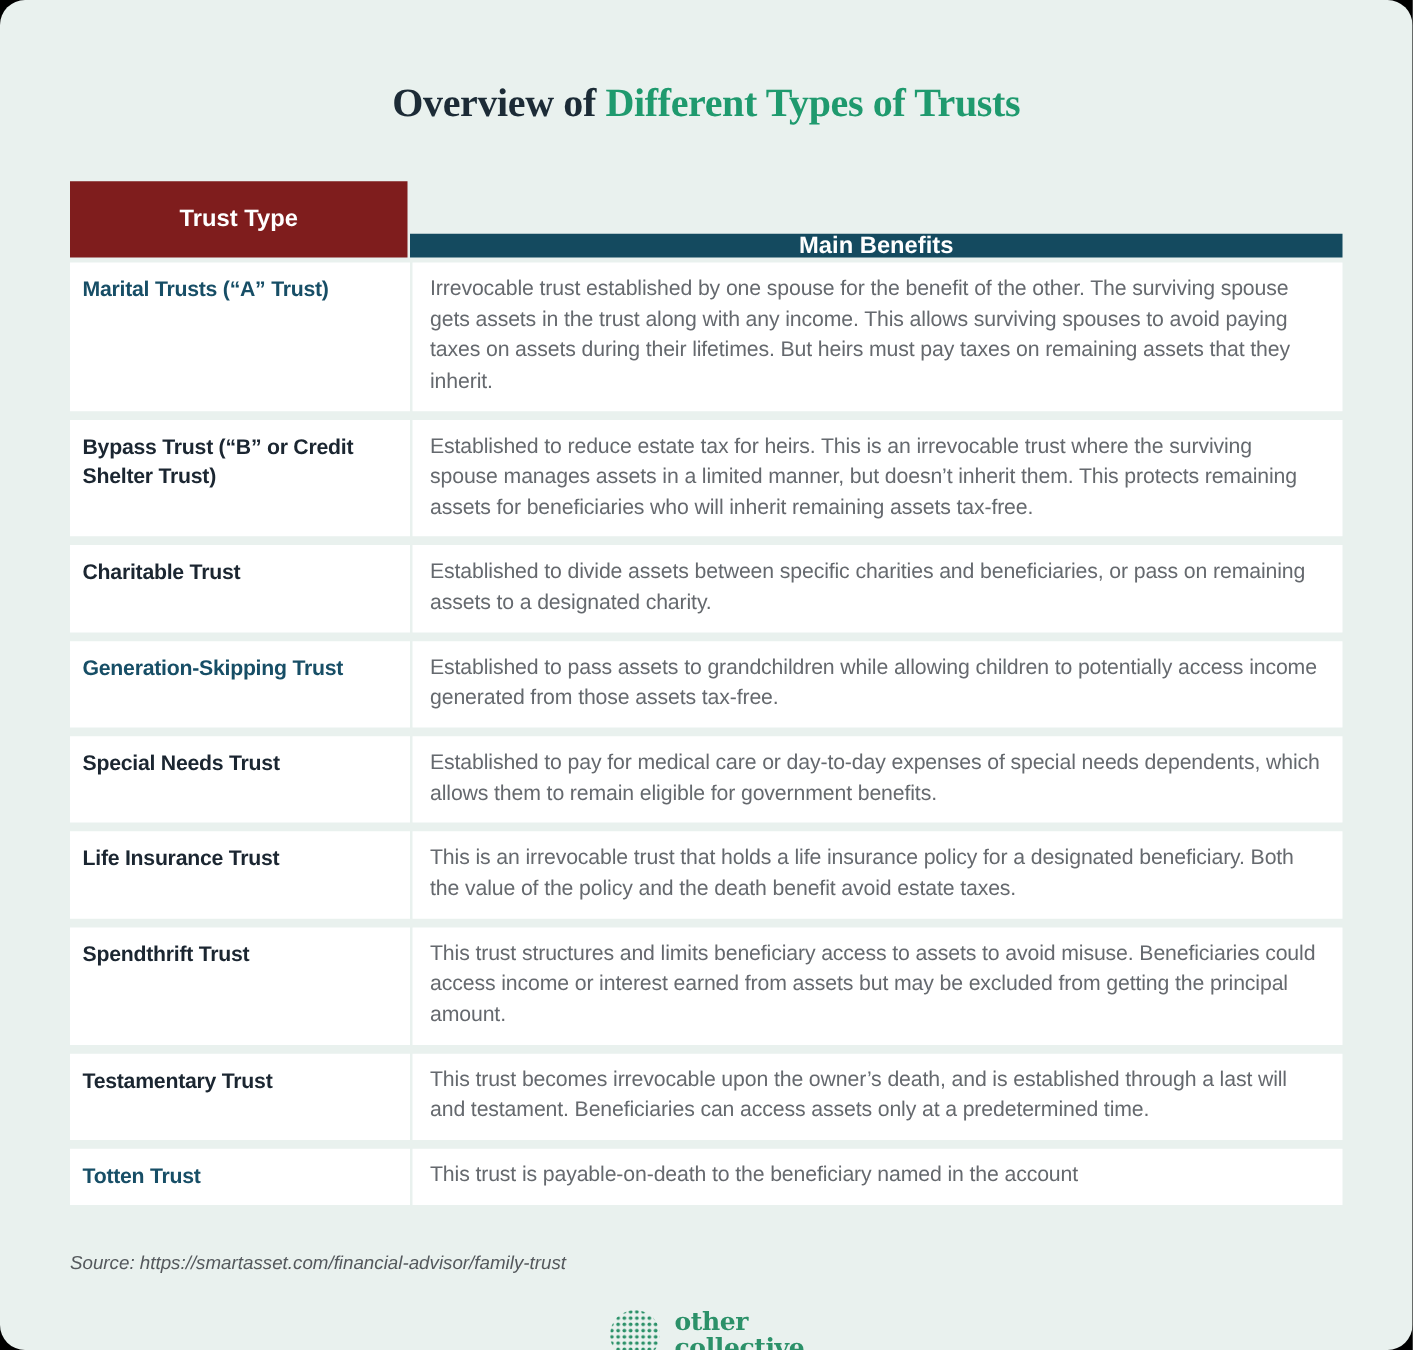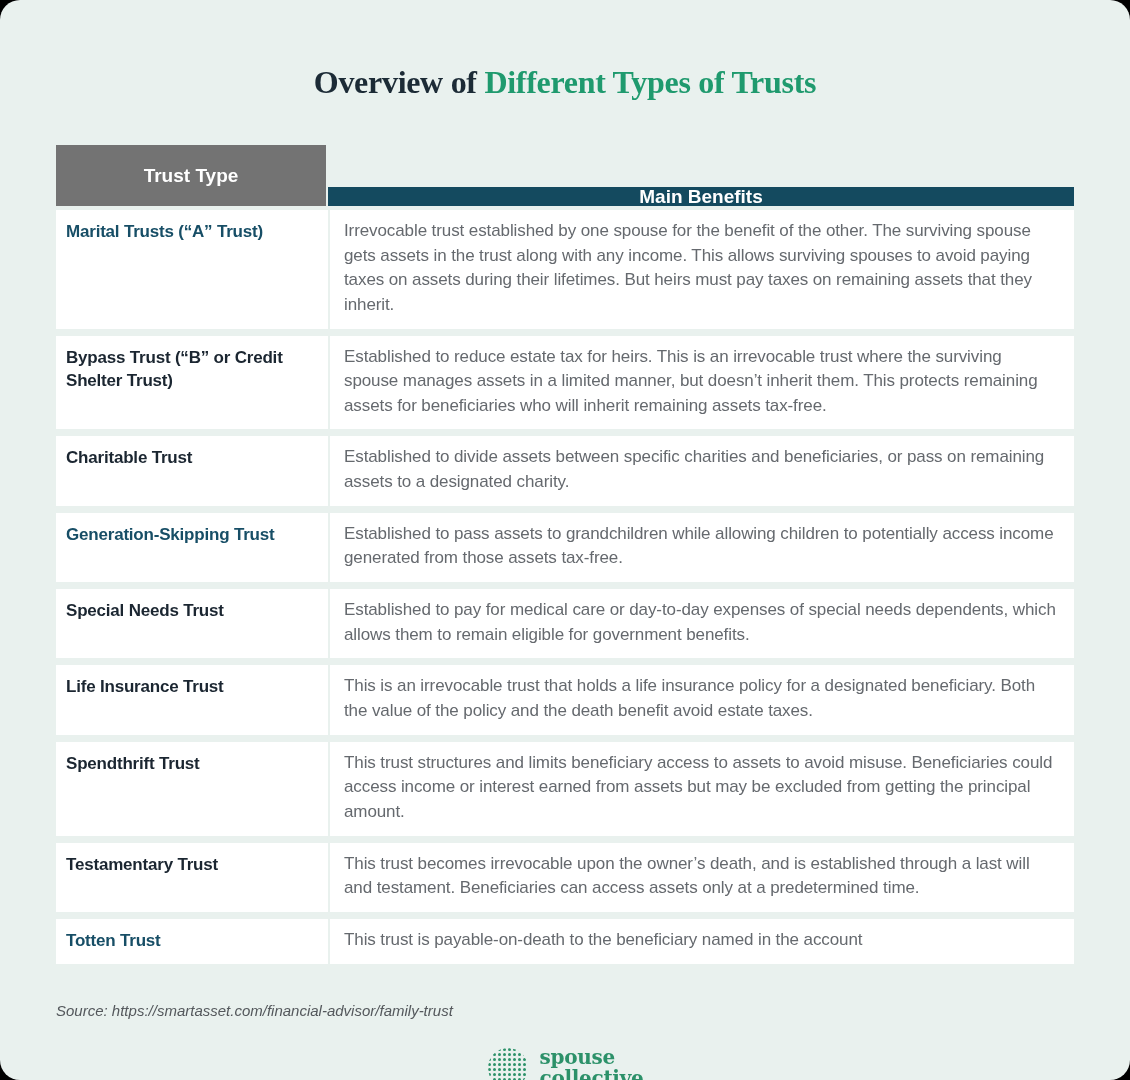--- a/index.html
+++ b/index.html
@@ -23,21 +23,21 @@
     color:#1c2b36;
   }
   .title .highlight { color:#1f9a6e; }
 
   .table { width:1018px; margin:44px auto 0 auto; }
   .header-row { display:flex; gap:2px; height:61px; }
   .hcell {
     display:flex; align-items:center; justify-content:center;
     color:#ffffff; font-weight:bold; font-size:19px;
   }
-  .hcell.type { width:270px; background:#737373; flex:0 0 auto; }
+  .hcell.type { width:270px; background:#7f1d1d; flex:0 0 auto; }
   .hcell.benefits { flex:1; background:#144a5f;margin-top:42px; }
 
   .rows { display:flex; flex-direction:column; gap:7px; margin-top:4px; }
   .row { display:flex; gap:2px; }
   .cell { background:#ffffff; box-sizing:border-box; }
   .type-cell { width:272px; flex:0 0 auto; padding:11px 12px 11px 10px; }
   .benefit-cell { flex:1; padding:9px 16px 11px 14px; }
   .type-label {
     font-weight:bold; font-size:17px; line-height:1.35;
     letter-spacing:-0.2px;
@@ -172,18 +172,18 @@
   <div class="logo">
     <svg class="logo-mark" viewBox="0 0 42 42" xmlns="http://www.w3.org/2000/svg">
       <defs>
         <pattern id="dotpat" width="5" height="5" patternUnits="userSpaceOnUse">
           <circle cx="2.5" cy="2.5" r="1.5" fill="#2c9169"></circle>
         </pattern>
       </defs>
       <circle cx="21" cy="21" r="20" fill="url(#dotpat)"></circle>
     </svg>
     <div class="logo-text">
-      <div>spouse</div>
+      <div>other</div>
       <div>collective</div>
     </div>
   </div>
 
 </div>
 
 </body></html>

